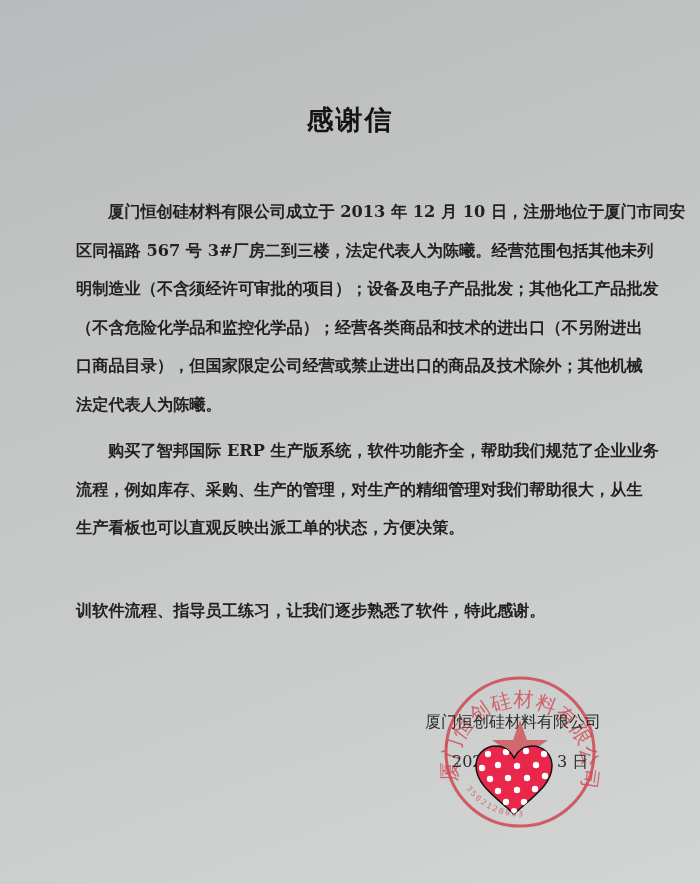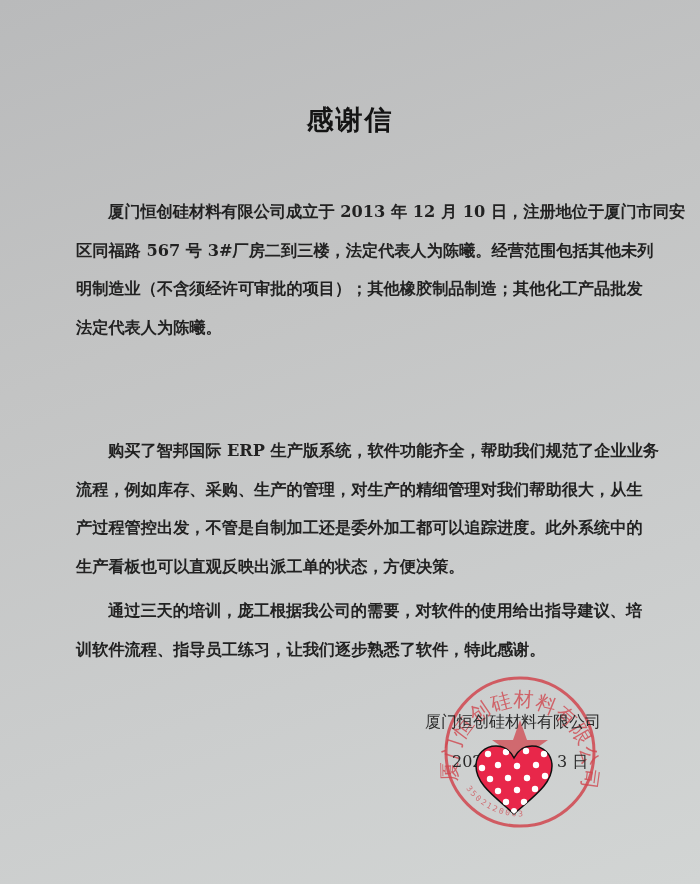--- a/index.html
+++ b/index.html
@@ -83,33 +83,33 @@
 </head>
 <body>
 
 <div class="page">
 
   <div class="title">感谢信</div>
 
   <div class="para p1">
     <span class="line indent">厦门恒创硅材料有限公司成立于 2013 年 12 月 10 日，注册地位于厦门市同安</span>
     <span class="line">区同福路 567 号 3#厂房二到三楼，法定代表人为陈曦。经营范围包括其他未列</span>
-    <span class="line">明制造业（不含须经许可审批的项目）；其他橡胶制品制造；其他化工产品批发</span>
+    <span class="line">明制造业（不含须经许可审批的项目）；设备及电子产品批发；其他化工产品批发</span>
+    <span class="line">（不含危险化学品和监控化学品）；经营各类商品和技术的进出口（不另附进出</span>
+    <span class="line">口商品目录），但国家限定公司经营或禁止进出口的商品及技术除外；其他机械</span>
     <span class="line">法定代表人为陈曦。</span>
   </div>
 
   <div class="para p2">
     <span class="line indent">购买了智邦国际 ERP 生产版系统，软件功能齐全，帮助我们规范了企业业务</span>
     <span class="line">流程，例如库存、采购、生产的管理，对生产的精细管理对我们帮助很大，从生</span>
-    <span class="line">产过程管控出发，不管是自制加工还是委外加工都可以追踪进度。此外系统中的</span>
     <span class="line">生产看板也可以直观反映出派工单的状态，方便决策。</span>
   </div>
 
   <div class="para p3">
-    <span class="line indent">通过三天的培训，庞工根据我公司的需要，对软件的使用给出指导建议、培</span>
     <span class="line">训软件流程、指导员工练习，让我们逐步熟悉了软件，特此感谢。</span>
   </div>
 
   <svg class="stamp" viewBox="0 0 180 160">
     <defs>
       <path id="sealArc" d="M 28 118 A 64 64 0 1 1 152 118"></path>
       <path id="codeArc" d="M 30 110 A 66 66 0 0 0 150 110"></path>
     </defs>
     <circle cx="90" cy="84" r="74" fill="none" stroke="#d0474f" stroke-width="3" opacity="0.85"></circle>
     <text font-family="DejaVu Sans, sans-serif" font-size="20" fill="#d0474f" opacity="0.8" letter-spacing="1">

